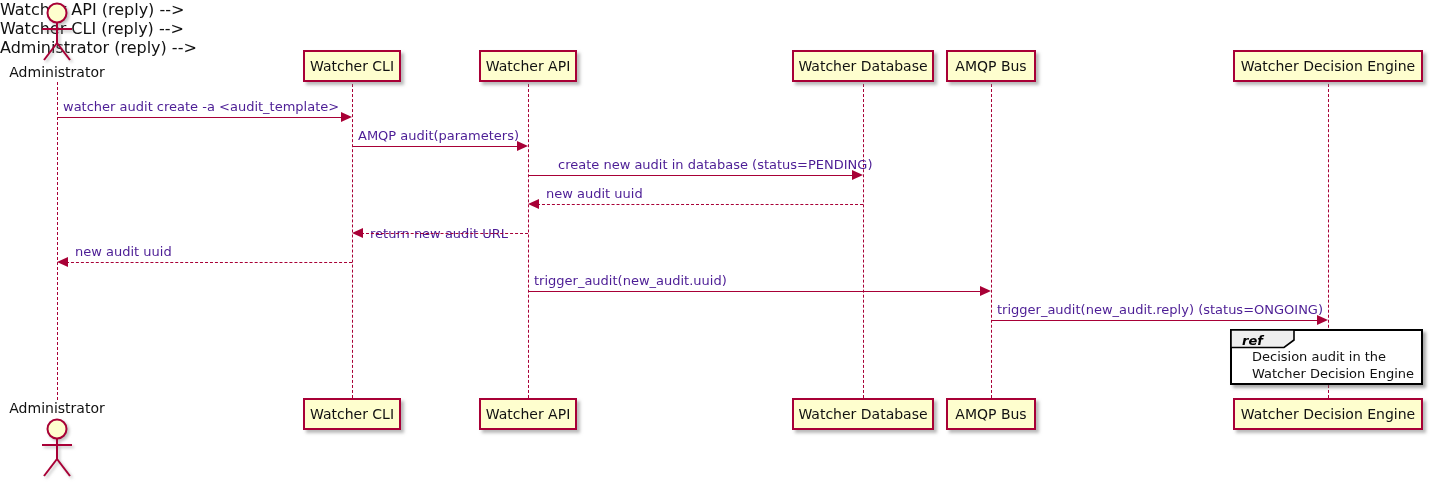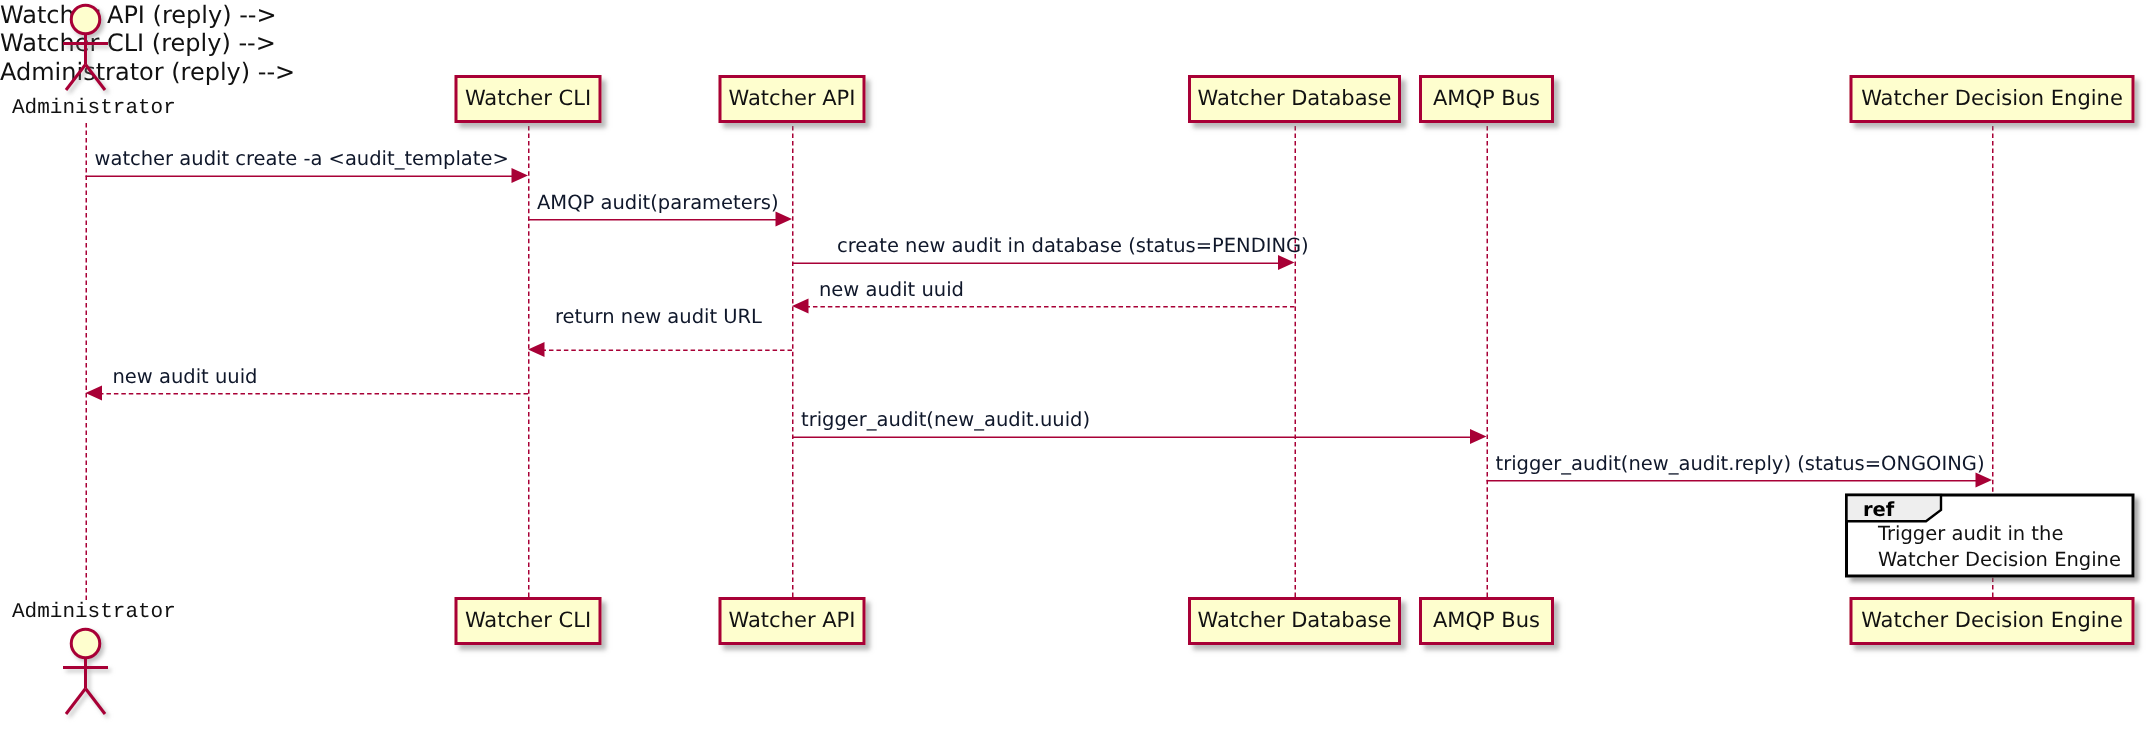--- a/index.html
+++ b/index.html
@@ -11,38 +11,38 @@
   .lifeline{position:absolute;width:0;border-left:1px dashed #A80036;}
   
   .pbox{
     position:absolute;height:28px;background:#FEFECE;border:2px solid #A80036;
     box-shadow:3px 3px 3px rgba(130,130,130,0.55);
     display:flex;align-items:center;justify-content:center;
     font-size:14px;color:#111;white-space:nowrap;z-index:3;
   }
   
   .actor-figure{position:absolute;z-index:3;filter:drop-shadow(2.5px 2.5px 1.5px rgba(140,140,140,0.55));}
-  .actor-label{position:absolute;font-size:14px;color:#111;white-space:nowrap;text-align:center;z-index:3;font-family:Liberation Mono, monospace;}
+  .actor-label{position:absolute;font-size:14px;color:#111;white-space:nowrap;text-align:center;z-index:3;}
   
-  .msg-label{position:absolute;font-size:13px;color:#0f172a;white-space:nowrap;z-index:2;}
+  .msg-label{position:absolute;font-size:13px;color:#4c1d95;white-space:nowrap;z-index:2;}
   .msg-line{position:absolute;height:0;z-index:2;}
   .msg-line.solid{border-top:1.5px solid #A80036;}
   .msg-line.dashed{border-top:1.5px dashed #A80036;}
   .arrow{position:absolute;width:0;height:0;z-index:2;}
   .arrow.right{border-top:5px solid transparent;border-bottom:5px solid transparent;border-left:11px solid #A80036;}
   .arrow.left{border-top:5px solid transparent;border-bottom:5px solid transparent;border-right:11px solid #A80036;}
   
   .ref-box{
     position:absolute;left:1230px;top:329px;width:189px;height:52px;
     background:#ffffff;border:2px solid #000;z-index:5;
     box-shadow:3px 3px 3px rgba(110,110,110,0.6);
   }
   .ref-header{position:absolute;left:-2px;top:-2px;width:66px;height:20px;z-index:6;}
   .ref-keyword{
-    position:absolute;left:10px;top:0;font-size:13px;font-weight:bold;color:#000;line-height:19px;z-index:7;
+    position:absolute;left:10px;top:0;font-size:13px;font-weight:bold;color:#000;line-height:19px;z-index:7;font-style:italic;
   }
   .ref-text{position:absolute;left:20px;top:17px;font-size:13px;line-height:17px;color:#111;white-space:nowrap;}
 </style>
 </head>
 <body>
 
 <div class="canvas">
 
   
   <div class="lifeline" style="left:57px;top:82px;height:318px;"></div>
@@ -129,21 +129,21 @@
 
    Watcher API (reply) --&gt;
   <div>
     <div class="msg-label" style="left:546px;top:186px;">new audit uuid</div>
     <div class="msg-line dashed" style="left:537px;top:204px;width:326px;"></div>
     <div class="arrow left" style="left:528px;top:199px;"></div>
   </div>
 
    Watcher CLI (reply) --&gt;
   <div>
-    <div class="msg-label" style="left:370px;top:204px;">return new audit URL</div>
+    <div class="msg-label" style="left:370px;top:226px;">return new audit URL</div>
     <div class="msg-line dashed" style="left:361px;top:233px;width:167px;"></div>
     <div class="arrow left" style="left:352px;top:228px;"></div>
   </div>
 
    Administrator (reply) --&gt;
   <div>
     <div class="msg-label" style="left:75px;top:244px;">new audit uuid</div>
     <div class="msg-line dashed" style="left:66px;top:262px;width:286px;"></div>
     <div class="arrow left" style="left:57px;top:257px;"></div>
   </div>
@@ -162,18 +162,18 @@
     <div class="arrow right" style="left:1317px;top:315px;"></div>
   </div>
 
   
   <div class="ref-box">
     <svg class="ref-header" width="66" height="20" viewBox="0 0 66 20">
       <path d="M1,1 L64,1 L64,11 L54,18.5 L1,18.5 Z" fill="#EEEEEE" stroke="#000000" stroke-width="1.6"></path>
     </svg>
     <span class="ref-keyword">ref</span>
     <div class="ref-text">
-      <div>Trigger audit in the</div>
+      <div>Decision audit in the</div>
       <div>Watcher Decision Engine</div>
     </div>
   </div>
 
 </div>
 
 </body></html>

